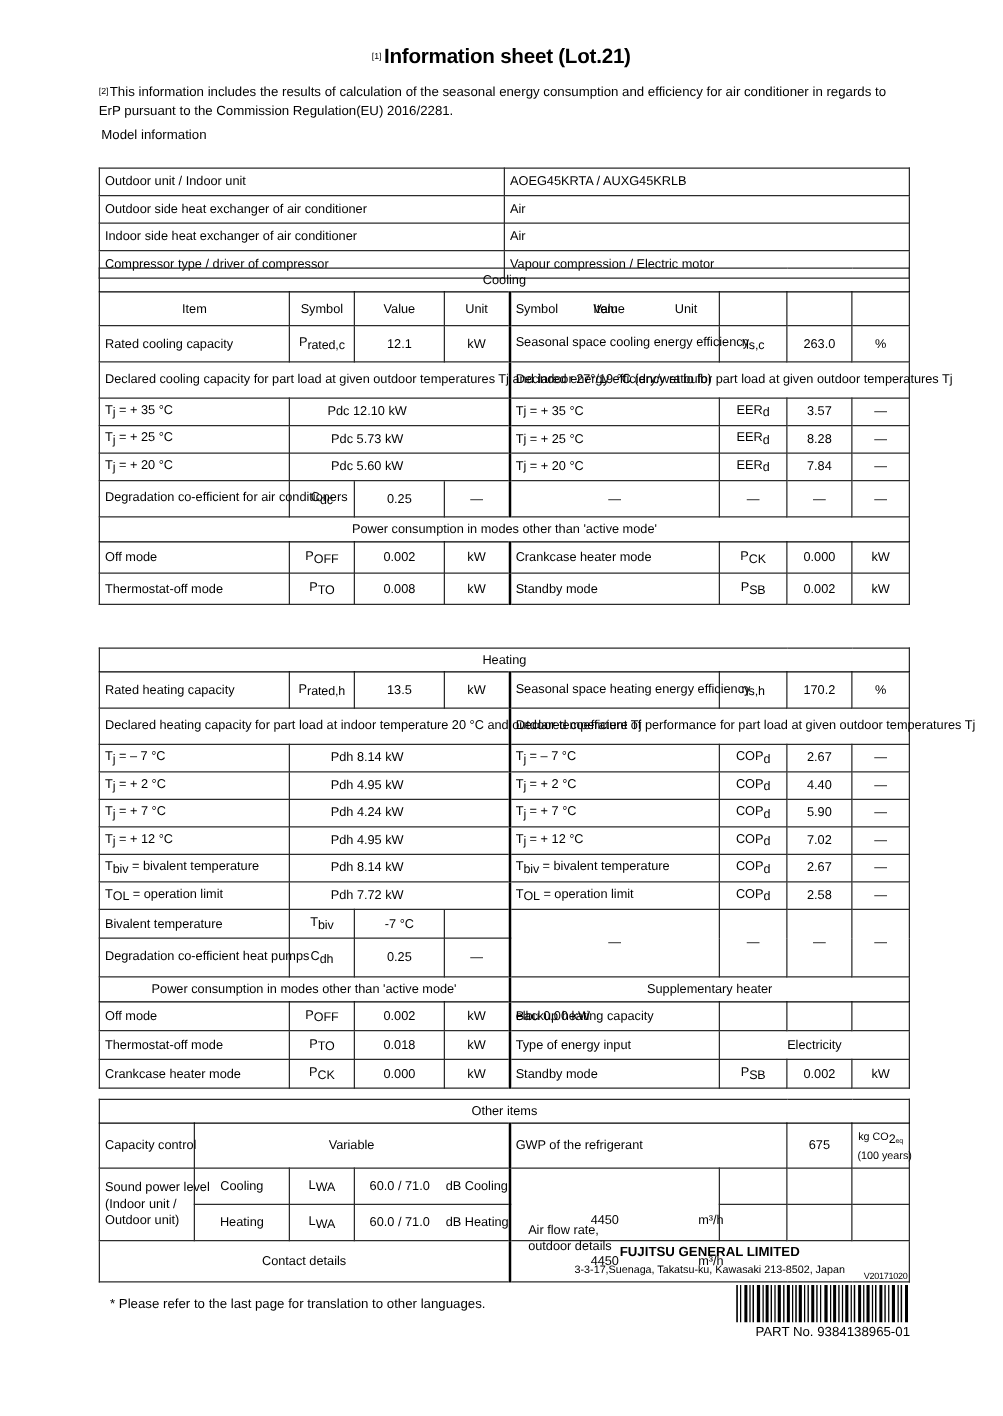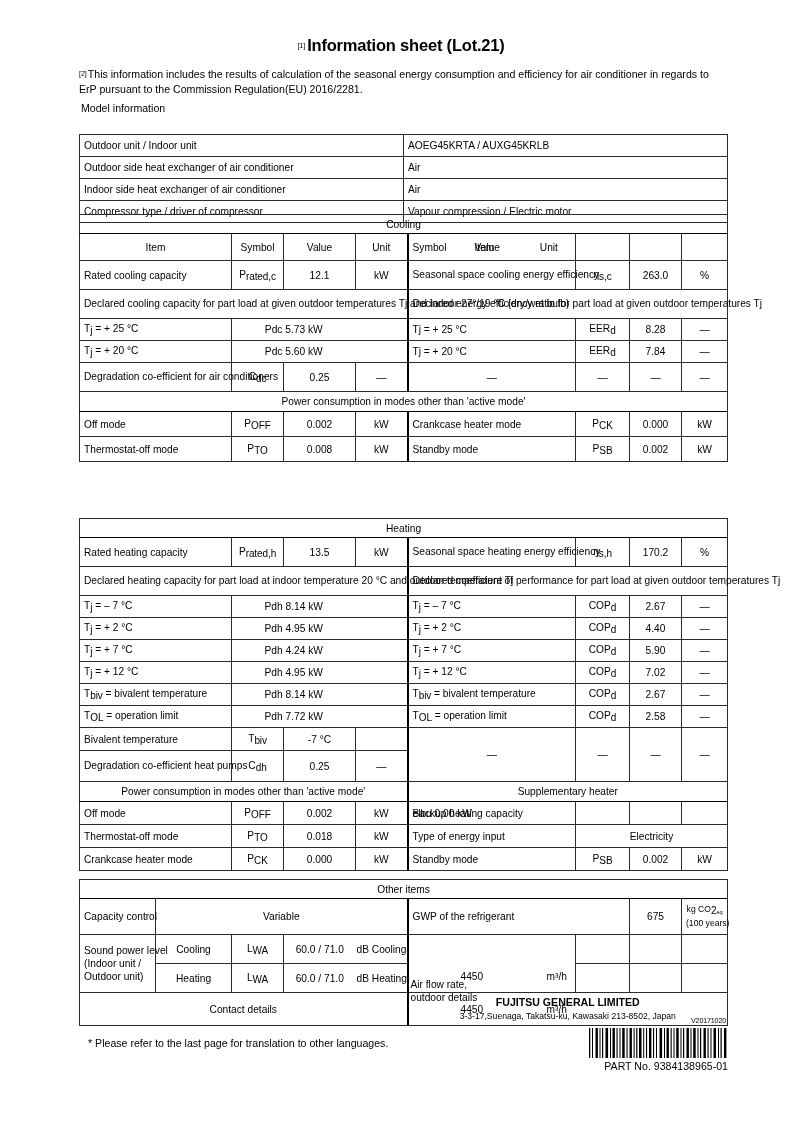--- a/index.html
+++ b/index.html
@@ -246,20 +246,29 @@
         <td class="ctr">263.0</td>
         <td class="ctr">%</td>
       </tr>
 
       <tr style="height:29px">
         <td colspan="4" class="lft wrap" style="line-height:12.5px">Declared cooling capacity for part load at given outdoor temperatures Tj and indoor 27°/19 °C (dry/wet bulb)</td>
         <td colspan="4" class="lft wrap thick-l" style="line-height:12.5px">Declared energy efficiency ratio for part load at given outdoor temperatures Tj</td>
       </tr>
 
       <tr style="height:22px">
+        <td class="lft"><span>T</span><sub>j</sub><span> = + 35 °C</span></td>
+        <td colspan="2" class="ctr noright">Pdc 12.10 kW</td>
+        <td class="ctr noleft"></td>
+        <td class="lft thick-l">Tj = + 35 °C</td>
+        <td class="ctr"><span>EER</span><sub>d</sub></td>
+        <td class="ctr">3.57</td>
+        <td class="ctr">—</td>
+      </tr>
+      <tr style="height:22px">
         <td class="lft"><span>T</span><sub>j</sub><span> = + 25 °C</span></td>
         <td colspan="2" class="ctr noright">Pdc 5.73 kW</td>
         <td class="ctr noleft"></td>
         <td class="lft thick-l">Tj = + 25 °C</td>
         <td class="ctr"><span>EER</span><sub>d</sub></td>
         <td class="ctr">8.28</td>
         <td class="ctr">—</td>
       </tr>
       <tr style="height:22px">
         <td class="lft"><span>T</span><sub>j</sub><span> = + 20 °C</span></td>
@@ -477,21 +486,21 @@
       </tr>
 
       <tr style="height:29px">
         <td rowspan="2" class="lft wrap" style="line-height:13px">
           <span>Sound power level</span><br><span>(Indoor unit /</span><br><span> Outdoor unit)</span>
         </td>
         <td class="ctr">Cooling</td>
         <td class="ctr"><span>L</span><sub>WA</sub></td>
         <td class="ctr noright">60.0 / 71.0</td>
         <td class="lft noleft" style="padding-left:1px">dB Cooling</td>
-        <td rowspan="2" class="thick-l" style="padding:0;position:relative">
+        <td rowspan="2" class="thick-l" style="padding:12px;position:relative">
           <div class="airflow-wrap">
             <span class="af-v1">4450</span>
             <span class="af-u1">m³/h</span>
             <span class="af-label"><span>Air flow rate,</span><br><span>outdoor details</span></span>
             <span class="af-v2">4450</span>
             <span class="af-u2">m³/h</span>
           </div>
         </td>
         <td></td>
         <td></td>

